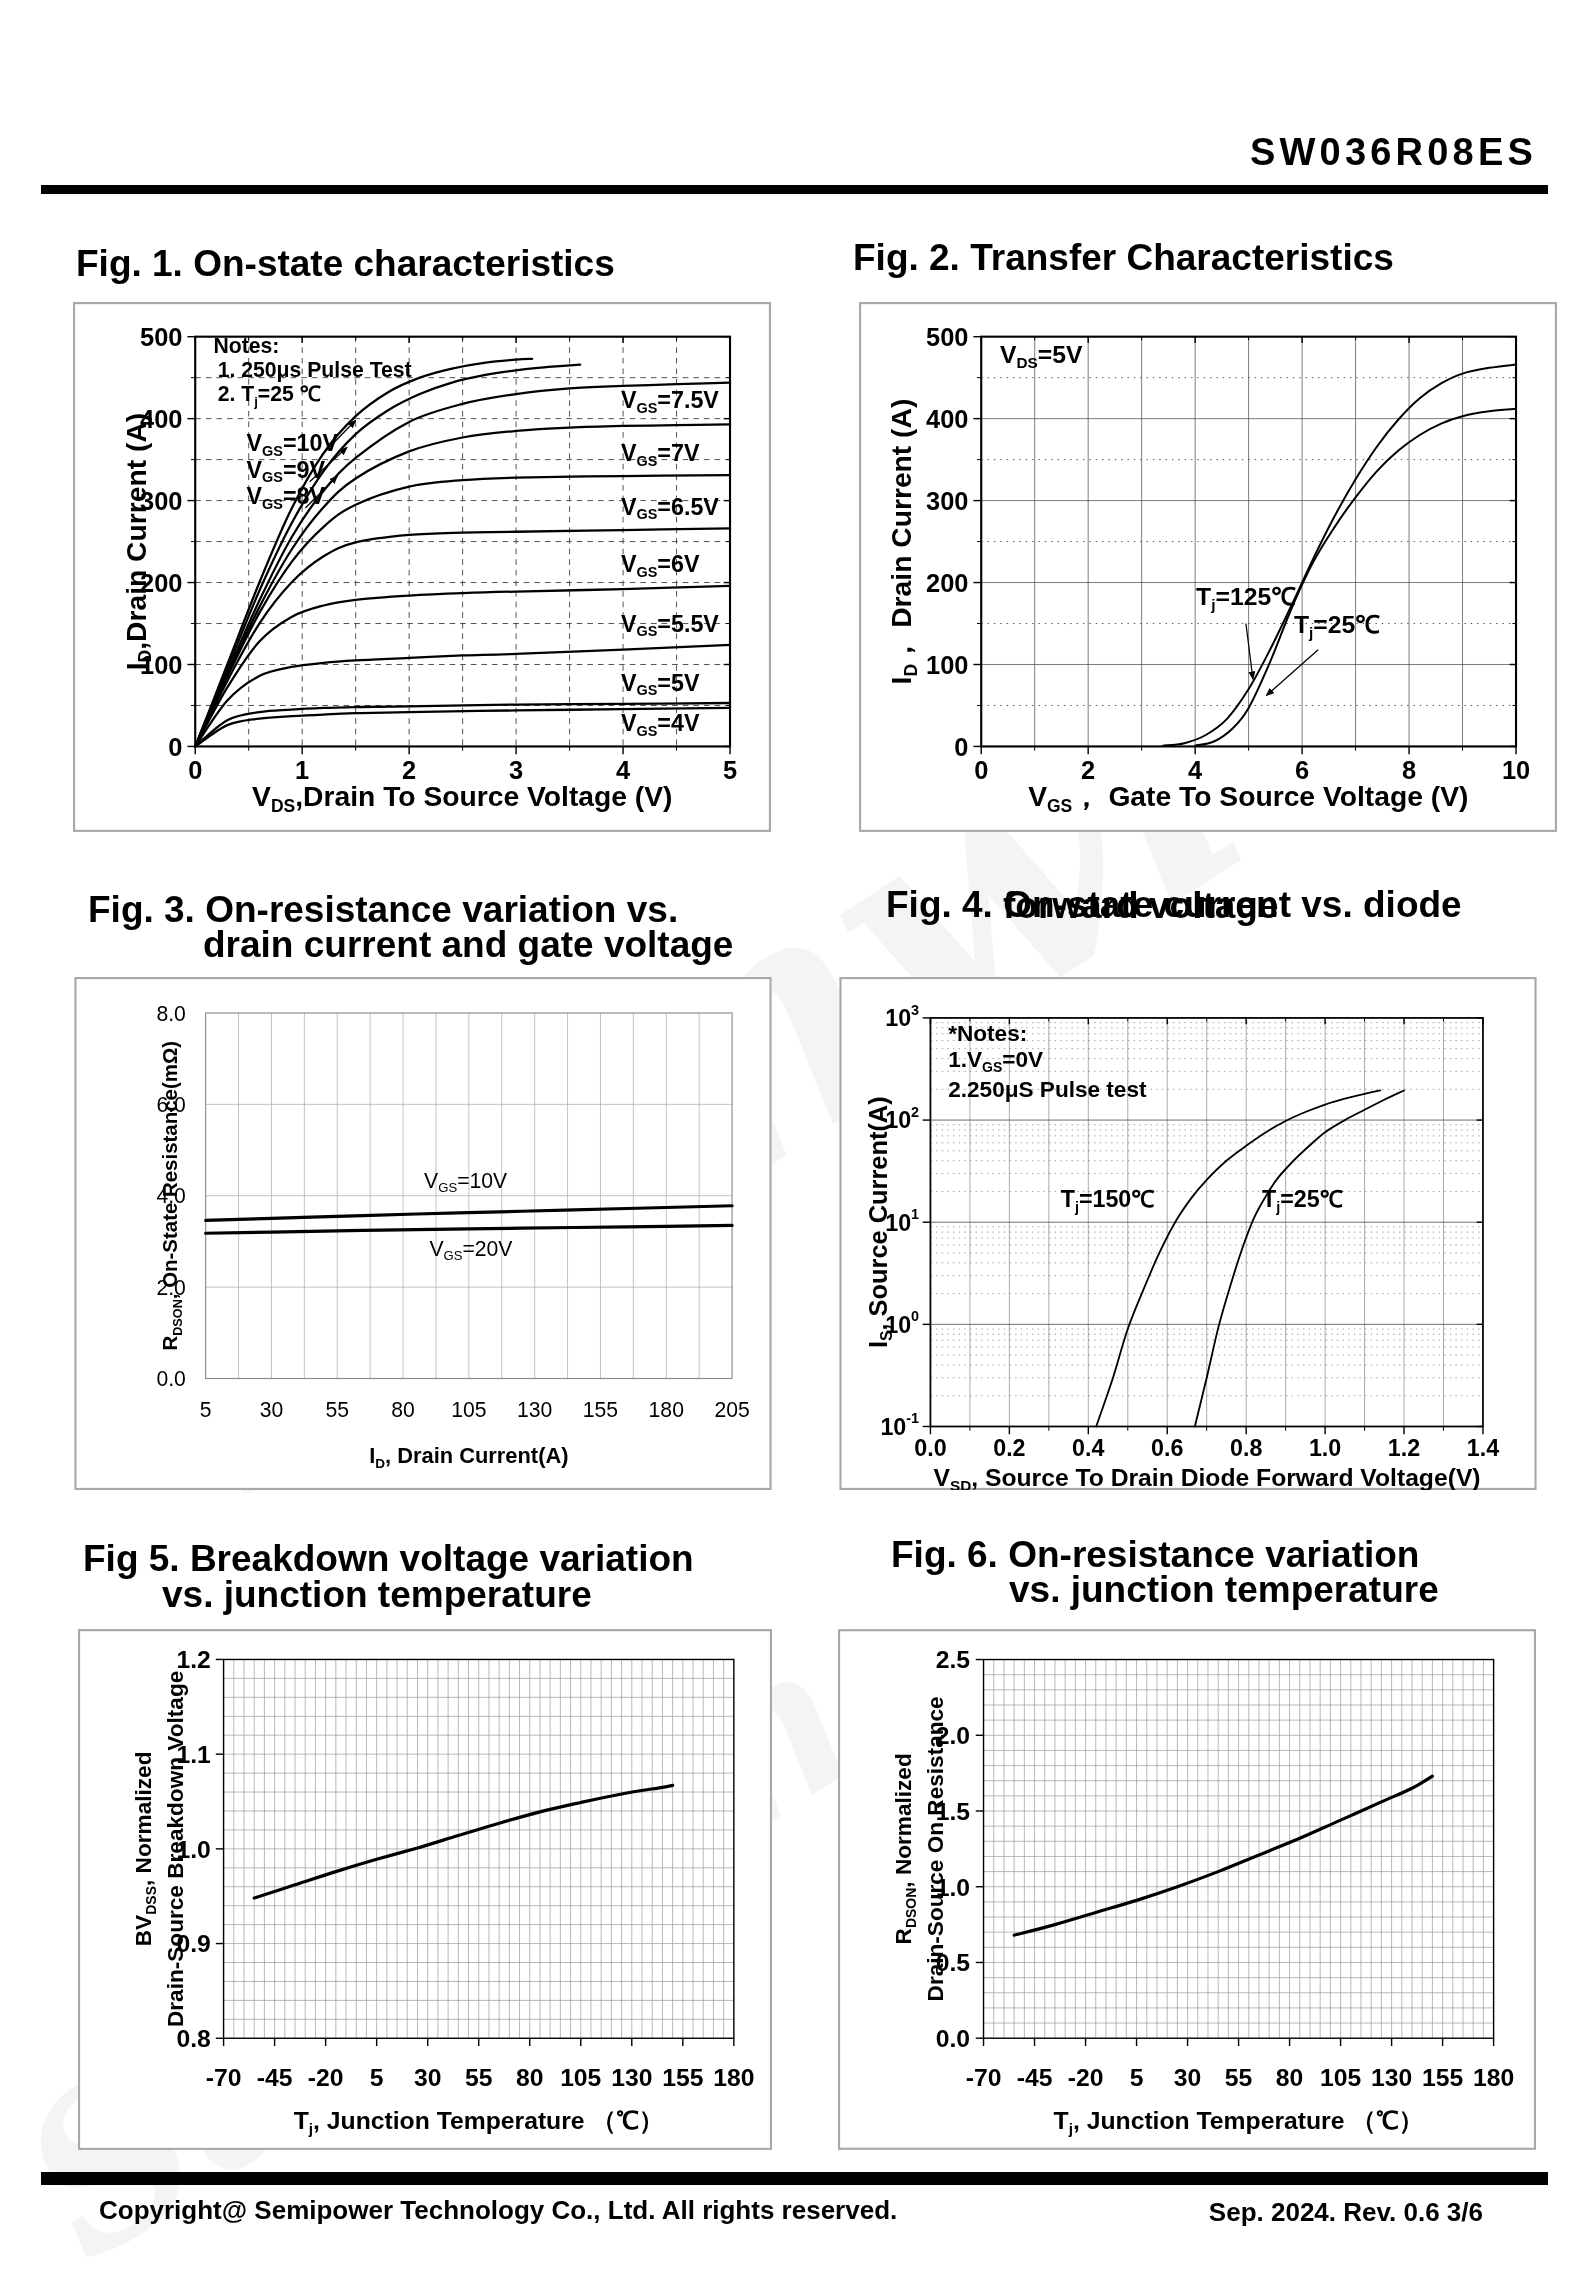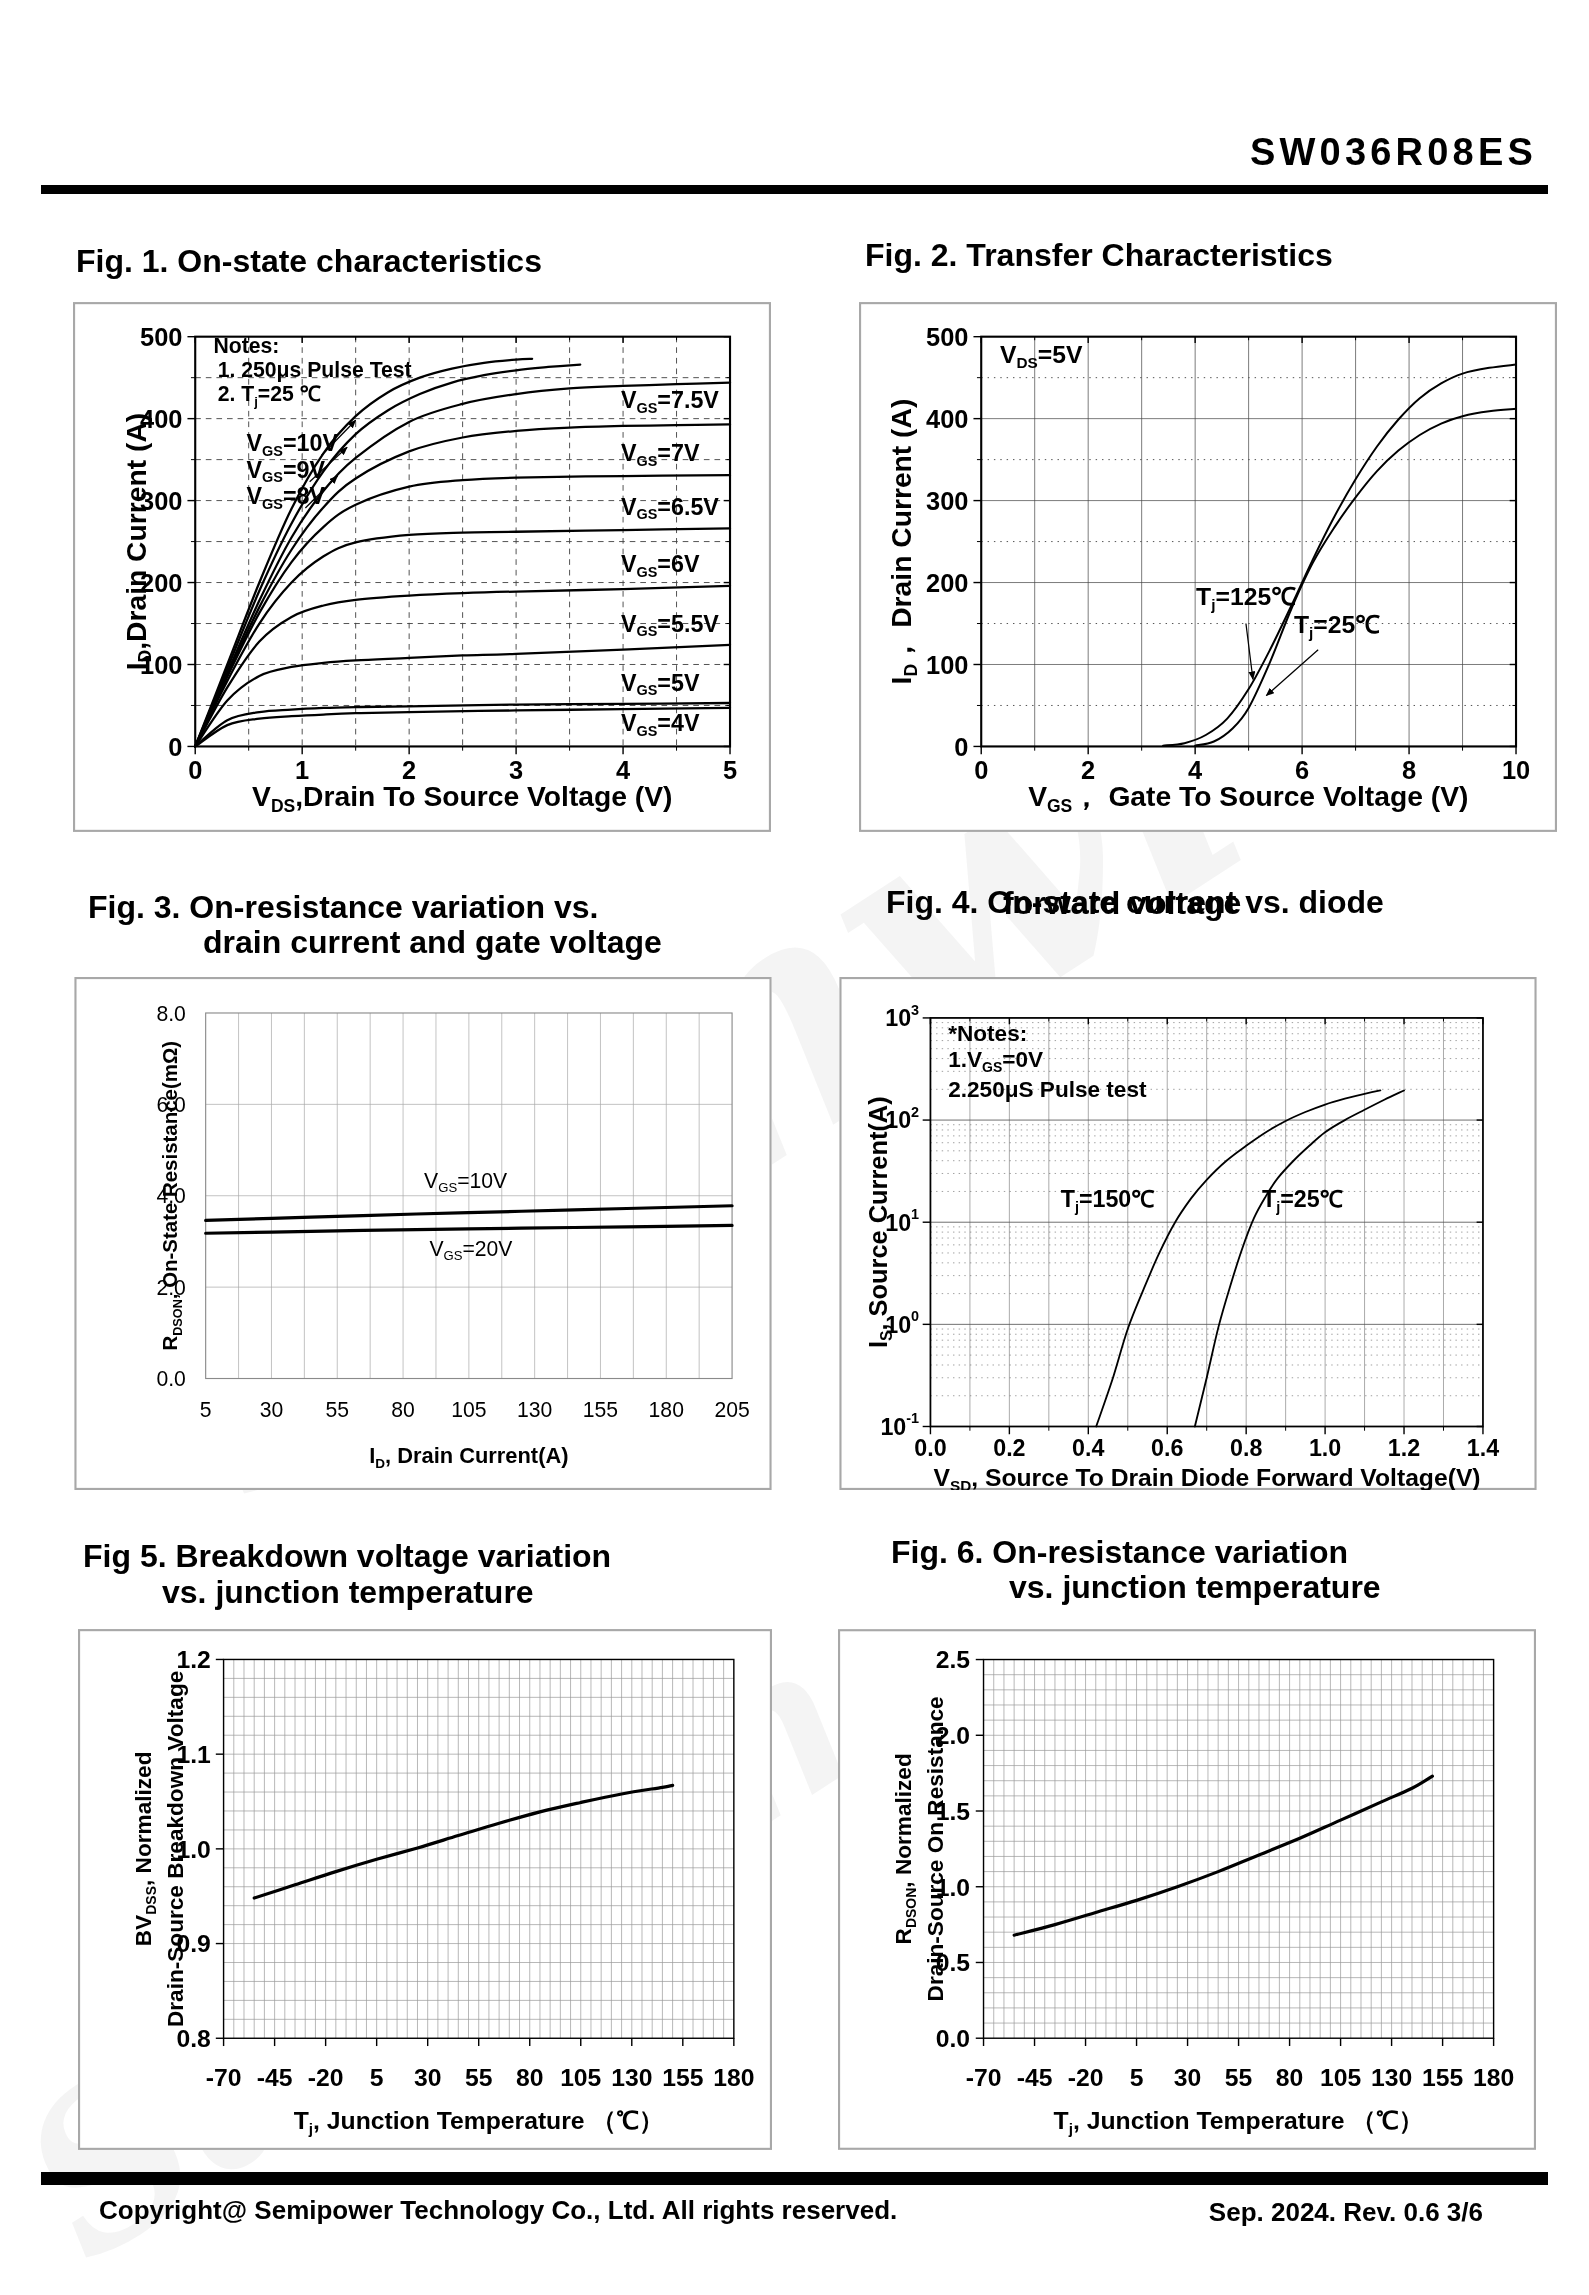--- a/index.html
+++ b/index.html
@@ -14,21 +14,21 @@
   #header-rule{top:185px;height:9.2px;}
   #footer-rule{top:2172px;height:13.4px;}
   #footer-left{left:99px;top:2195px;font-size:26px;font-weight:bold;text-align:center;}
   #footer-right{right:106px;top:2197px;font-size:26px;font-weight:bold;}
   .watermark{font-family:"DejaVu Serif",serif;font-style:italic;font-weight:bold;
              color:rgba(60,60,60,0.055);white-space:nowrap;pointer-events:none;
              transform-origin:center center;}
   #wm1{left:795px;top:1010px;font-size:332px;transform:translate(-50%,-50%) rotate(-33deg);}
   #wm2{left:438px;top:1949px;font-size:212px;transform:translate(-50%,-50%) rotate(-33deg);}
   .figure{position:absolute;left:0;top:0;}
-  .fig-title{position:absolute;font-size:32px;font-weight:bold;white-space:pre;}
+  .fig-title{position:absolute;font-size:37px;font-weight:bold;white-space:pre;}
   .plot-box{position:absolute;background:#fff;}
   svg{display:block;}
   svg text{font-family:"Liberation Sans",sans-serif;}
 </style>
 </head>
 <body>
 
 <div id="page">
   <div class="abs watermark" id="wm1">Samwin</div>
   <div class="abs watermark" id="wm2">Samwin</div>
@@ -147,21 +147,21 @@
             <text x="155" y="409.96" text-anchor="end" font-size="36" font-weight="700" fill="#000"><tspan dy="0">200</tspan></text>
             <text x="155" y="293.96" text-anchor="end" font-size="36" font-weight="700" fill="#000"><tspan dy="0">300</tspan></text>
             <text x="155" y="177.96" text-anchor="end" font-size="36" font-weight="700" fill="#000"><tspan dy="0">400</tspan></text>
             <text x="155" y="61.96" text-anchor="end" font-size="36" font-weight="700" fill="#000"><tspan dy="0">500</tspan></text>
             <text x="551" y="714" text-anchor="middle" font-size="40" font-weight="700" fill="#000"><tspan dy="0">V</tspan><tspan font-size="24.8" dy="8">DS</tspan><tspan dy="-8">,Drain To Source Voltage (V)</tspan></text>
             <text transform="translate(103,339) rotate(-90)" text-anchor="middle" font-size="40" font-weight="700" fill="#000"><tspan dy="0">I</tspan><tspan font-size="24.8" dy="8">D</tspan><tspan dy="-8">,Drain Current (A)</tspan></text>
           </svg>
         </div>
       </div>
       <div class="figure">
-        <div class="fig-title" style="left: 853px; top: 237px; margin-left: 12px;">Fig. 2. Transfer Characteristics</div>
+        <div class="fig-title" style="left: 853px; top: 237px;">Fig. 2. Transfer Characteristics</div>
         <div class="plot-box" style="left: 839px; top: 302px; width: 698px; height: 530px; margin-left: 20px;">
           <svg viewBox="0 0 988 750" width="698" height="530">
             <rect x="1.5" y="1.5" width="985" height="747" fill="none" stroke="#a8a8a8" stroke-width="3"></rect>
             <line x1="248.7" y1="49" x2="248.7" y2="629" stroke="#444444" stroke-width="1"></line>
             <line x1="324.4" y1="49" x2="324.4" y2="629" stroke="#444444" stroke-width="1"></line>
             <line x1="400.1" y1="49" x2="400.1" y2="629" stroke="#444444" stroke-width="1"></line>
             <line x1="475.8" y1="49" x2="475.8" y2="629" stroke="#444444" stroke-width="1"></line>
             <line x1="551.5" y1="49" x2="551.5" y2="629" stroke="#444444" stroke-width="1"></line>
             <line x1="627.2" y1="49" x2="627.2" y2="629" stroke="#444444" stroke-width="1"></line>
             <line x1="702.9" y1="49" x2="702.9" y2="629" stroke="#444444" stroke-width="1"></line>

